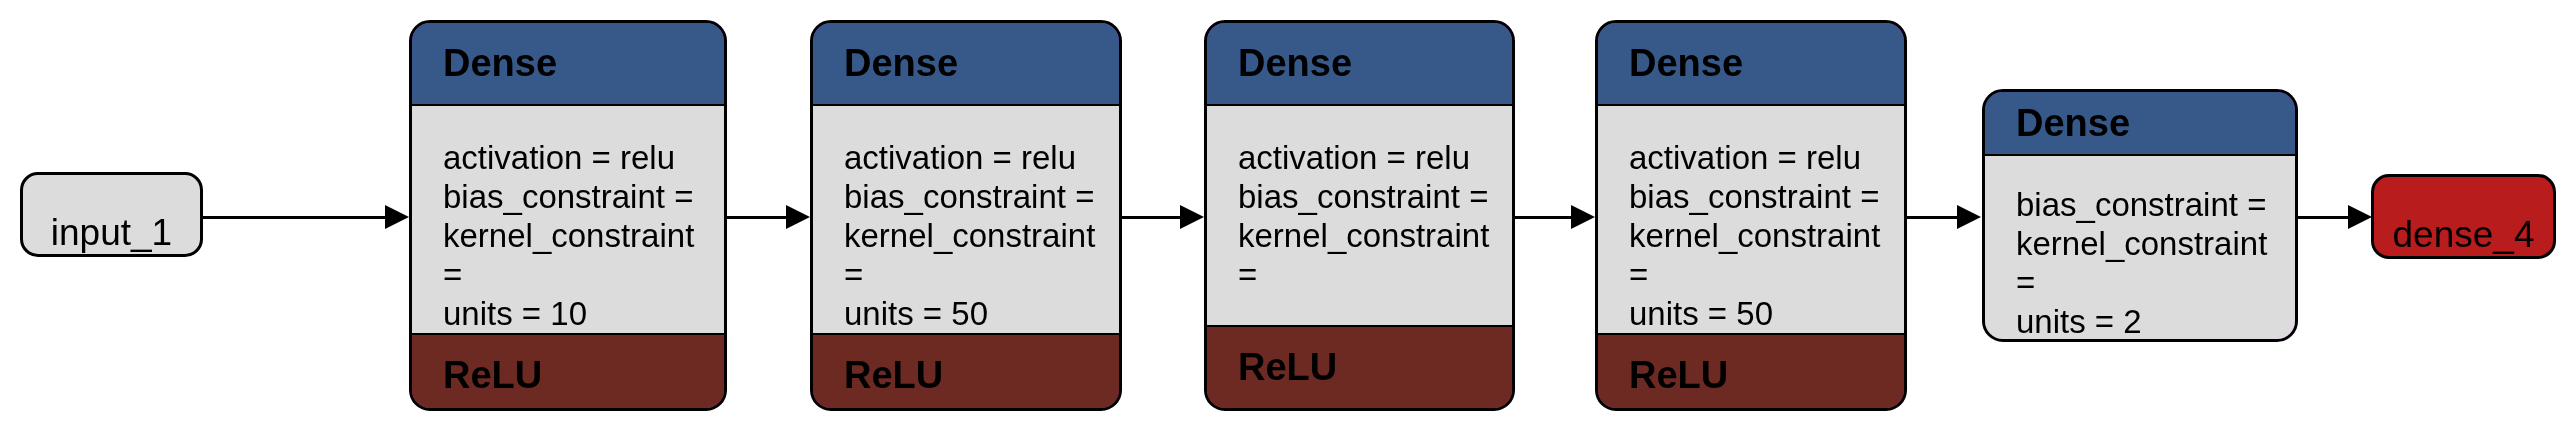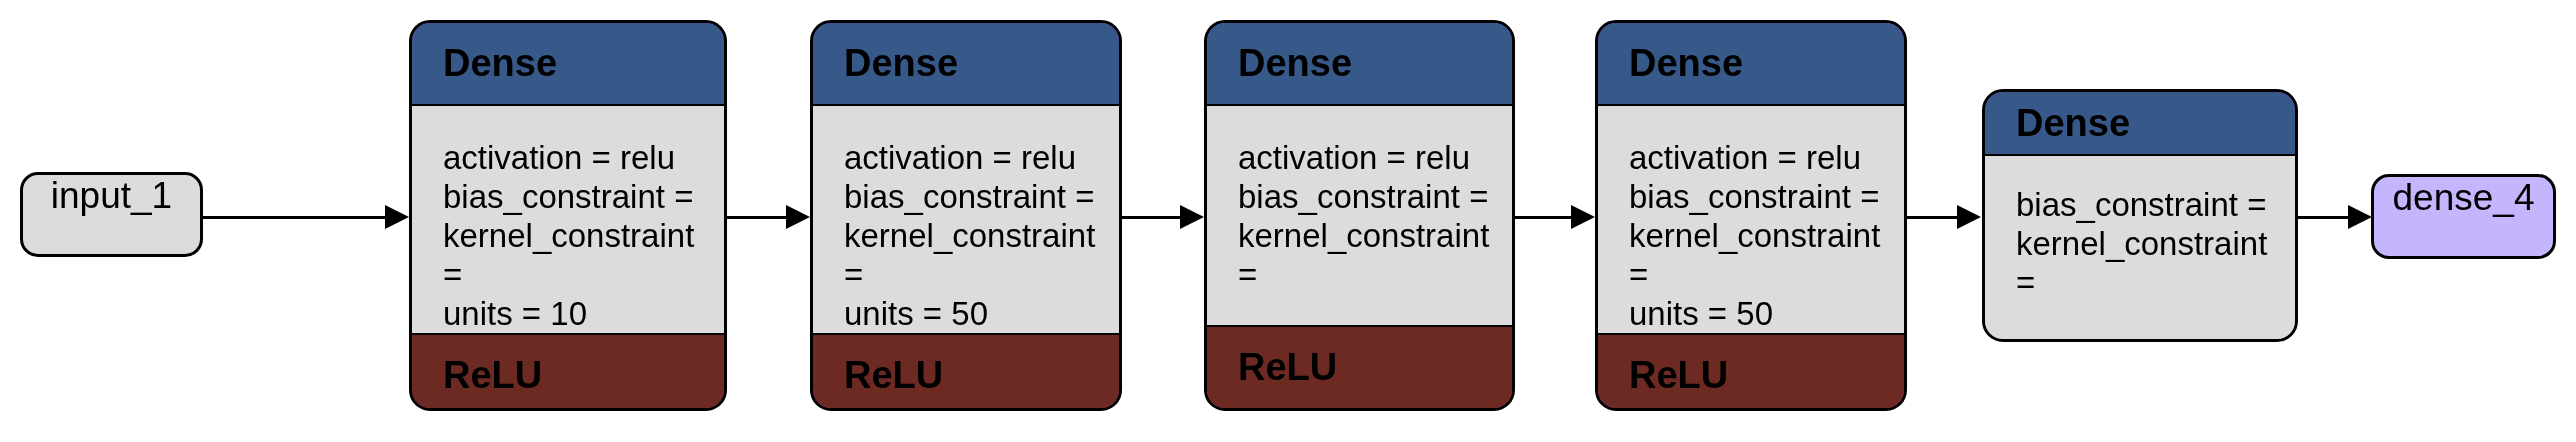--- a/index.html
+++ b/index.html
@@ -13,26 +13,26 @@
     overflow: hidden;
   }
 
   
   .node {
     position: absolute;
     box-sizing: border-box;
     border: 3.2px solid #000000;
     border-radius: 18px;
     display: flex;
-    align-items: flex-start;
+    align-items: flex-end;
     justify-content: center;
     font-size: 37px;
     background: #dcdcdc;
   }
-  .node.output { background: #c4b5fd; }
+  .node.output { background: #b91c1c; }
 
   
   .layer {
     position: absolute;
     box-sizing: border-box;
     border: 3.2px solid #000000;
     border-radius: 21px;
     overflow: hidden;
     display: flex;
     flex-direction: column;
@@ -160,20 +160,21 @@
   <div class="arrow" style="left:1906px; width:75px;">
     <div class="arrow-line"></div>
     <div class="arrow-head"></div>
   </div>
 
   <div class="layer short" style="left:1982px; top:89px; width:316px; height:253px;">
     <div class="layer-header">Dense</div>
     <div class="layer-body">
       <div>bias_constraint =</div>
       <div>kernel_constraint =</div>
+      <div>units = 2</div>
     </div>
   </div>
 
   <div class="arrow" style="left:2298px; width:74px;">
     <div class="arrow-line"></div>
     <div class="arrow-head"></div>
   </div>
 
   <div class="node output" style="left:2371px; top:174px; width:185px; height:85px;">
     <span>dense_4</span>

